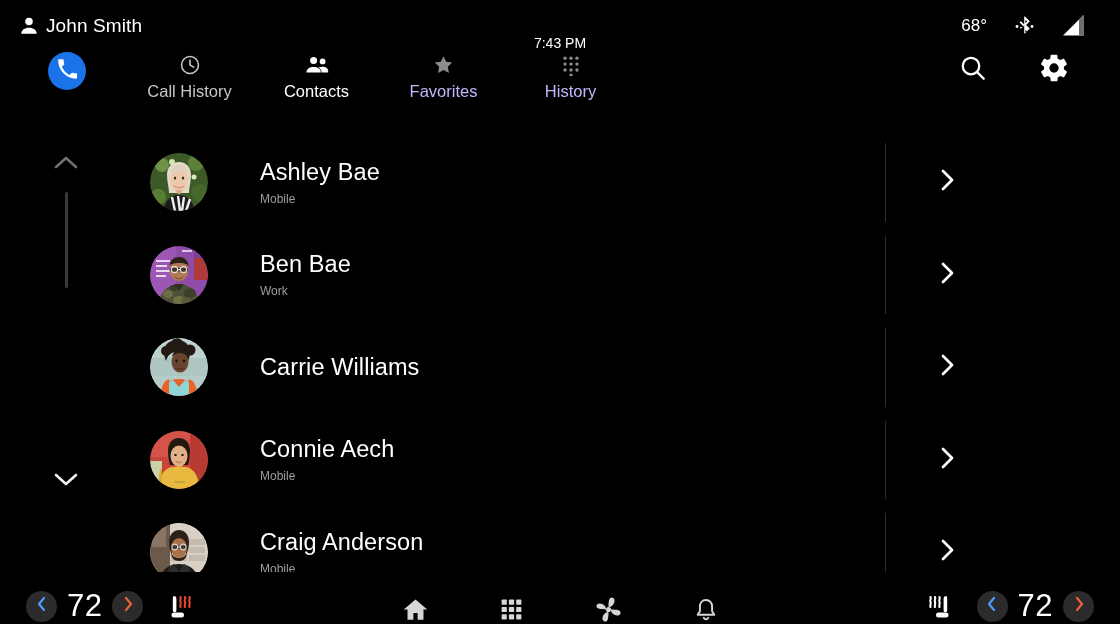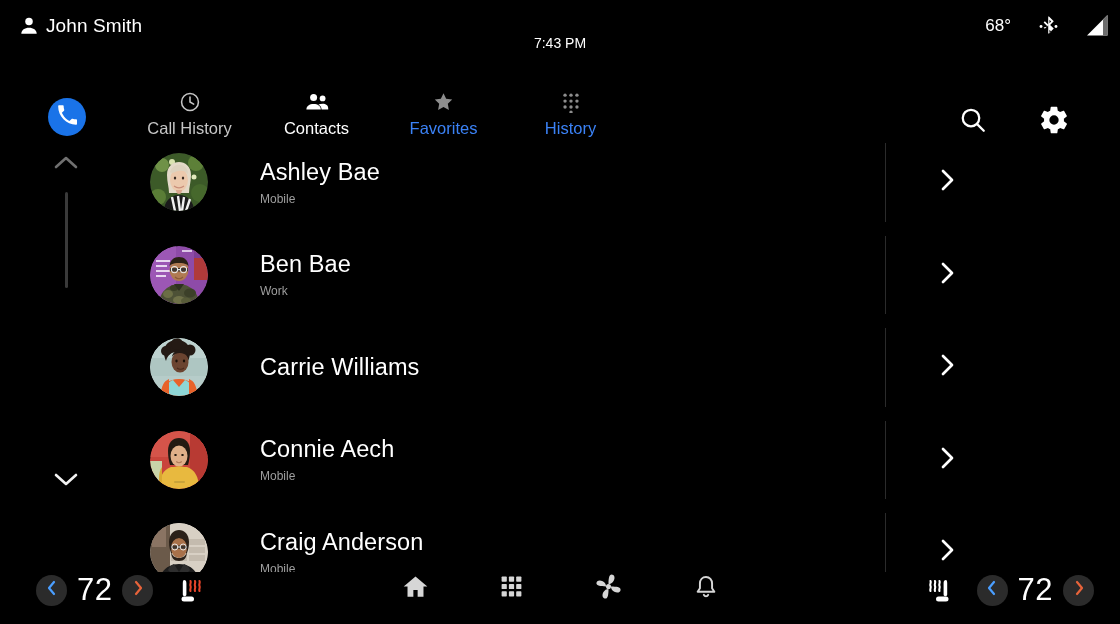--- a/index.html
+++ b/index.html
@@ -18,45 +18,45 @@
   }
   #status-left { display:flex; align-items:center; gap:6px; padding-left:18px; }
   .user-glyph { width:22px; height:22px; display:block; }
   #user-name { font-size:19px; color:#fff; letter-spacing:.1px; }
   #status-clock {
     position:absolute; left:0; right:0; text-align:center;
     font-size:14px; color:#fff; pointer-events:none;margin-top:34px;
   }
   #status-right {
     margin-left:auto; display:flex; align-items:center;
-    gap:26px; padding-right:8px;
+    gap:26px; padding-right:32px;
   }
   #temp-status { font-size:17px; color:#fff; }
   .sys-icon { display:block; }
 
   
   #tab-bar {
-    height:84px; display:flex; align-items:flex-end;
+    height:84px; display:flex; align-items:flex-start;
     position:relative; background:#000;
   }
   #app-badge {
     width:38px; height:38px; border-radius:50%;
     background:#1a73e8; margin-left:48px;
     display:flex; align-items:center; justify-content:center;
     flex:none;
   }
   #tabs { display:flex; align-items:flex-start; margin-left:40px; }
   .tab {
     width:127px; display:flex; flex-direction:column;
     align-items:center; gap:7px; cursor:pointer;
     padding-top:2px;
   }
   .tab .tab-icon { height:22px; display:flex; align-items:center; justify-content:center; }
   .tab .tab-label { font-size:16.5px; line-height:1; }
-  .tab.dim .tab-label { color:#3b82f6; }
+  .tab.dim .tab-label { color:#c4b5fd; }
   .tab.semi .tab-label { color:#c6c6c6; }
   .tab.active .tab-label { color:#fff; }
   #tab-actions {
     margin-left:auto; display:flex; align-items:center;
     gap:50px; padding-right:50px;
   }
 
   
   #content { position:relative; height:436px; }
   #scroll-rail {
@@ -96,21 +96,21 @@
     width:1px; background:#2b2b2b;
   }
   .row-chevron {
     position:absolute; left:805px; top:50%;
     transform:translateY(-50%);
   }
 
   
   #bottom-bar {
     position:absolute; left:0; bottom:0; width:100%; height:52px;
-    display:flex; align-items:flex-start; background:#000;padding-left:10px;
+    display:flex; align-items:flex-end; background:#000;
   }
   .temp-cluster { display:flex; align-items:center; gap:10px; }
   .temp-btn {
     width:31px; height:31px; border-radius:50%;
     background:#2b2b2b; display:flex; align-items:center;
     justify-content:center; cursor:pointer; flex:none;
   }
   .temp-value { font-size:31px; color:#fff; font-weight:300; letter-spacing:.5px; }
   #bottom-left { display:flex; align-items:center; gap:22px; padding-left:26px; }
   #bottom-center {

